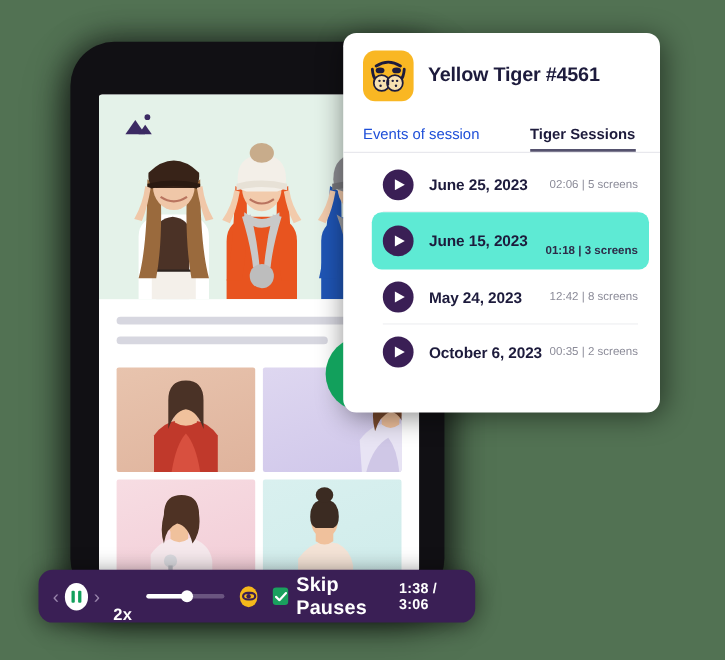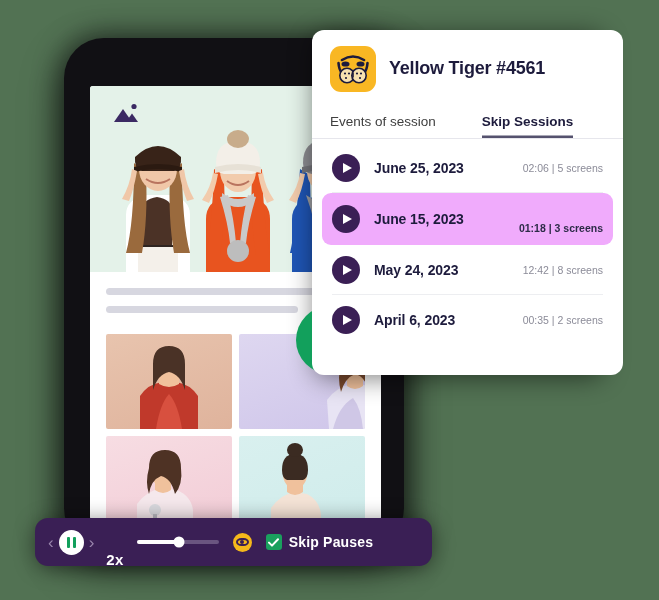--- a/index.html
+++ b/index.html
@@ -258,21 +258,21 @@
     border-radius: 3px;
     background: #1aa05e;
     display: flex;
     align-items: center;
     justify-content: center;
     cursor: pointer;
   }
   .checkbox svg { display: block; }
   .skip-label {
     margin-left: 7px;
-    font-size: 14px;
+    font-size: 18px;
     font-weight: bold;
     letter-spacing: .2px;
   }
   .timecode {
     margin-left: auto;
     font-size: 13px;
     font-weight: bold;
     letter-spacing: .2px;
   }
 
@@ -285,21 +285,21 @@
     height: 344px;
     border-radius: 14px;
     background: #000;
     filter: blur(13px);
     opacity: .5;
   }
   .card {
     position: absolute;
     left: 312px;
     top: 30px;
-    width: 311px;
+    width: 288px;
     height: 345px;
     background: #fff;
     border-radius: 12px;
     z-index: 10;
     overflow: hidden;
   }
   .card-head {
     display: flex;
     align-items: center;
     padding: 16px 16px 8px 18px;
@@ -330,39 +330,39 @@
   .tabs {
     display: flex;
     padding: 8px 18px 0 18px;
     border-bottom: 1px solid #e6e6ec;
     position: relative;
   }
   .tab {
     font-size: 13.5px;
     padding: 6px 0 9px 0;
     cursor: pointer;
-    color: #404040;
+    color: #1d4ed8;
   }
   .tab.active {
     color: #1d1b3c;
     font-weight: bold;
     box-shadow: inset 0 -2.5px 0 0 #55526e;
   }
   .tab + .tab { margin-left: 46px; }
 
-  .session-list { padding: 4px 10px 0 10px; }
+  .session-list { padding: 4px 10px 0 26px; }
   .session-row {
     display: flex;
     align-items: center;
     padding: 11px 10px;
     border-radius: 9px;
     cursor: pointer;
     position: relative;
   }
-  .session-row.active { background: #f0abfc; }
+  .session-row.active { background: #5eead4; }
   .session-row.divider::after {
     content: "";
     position: absolute;
     left: 10px; right: 10px; bottom: 0;
     height: 1px;
     background: #edeef1;
   }
   .row-play {
     width: 28px;
     height: 28px;
@@ -532,20 +532,21 @@
     <span class="pupil">
         <b></b>
       </span>
   </span>
   <span class="checkbox">
     <svg width="11" height="9" viewBox="0 0 11 9">
       <path d="M1 4.6 L4 7.6 L10 1.2" stroke="#fff" stroke-width="2" fill="none" stroke-linecap="round" stroke-linejoin="round"></path>
     </svg>
   </span>
   <span class="skip-label">Skip Pauses</span>
+  <span class="timecode">1:38 / 3:06</span>
 </div>
 
 <div class="card-shadow"></div>
 <div class="card">
 
   <div class="card-head">
     <div class="avatar">
       <svg width="34" height="30" viewBox="0 0 34 30">
         <path d="M6 6 Q17 -1 28 6" stroke="#1d1b3c" stroke-width="2.6" fill="none" stroke-linecap="round"></path>
         <path d="M2.5 9 Q3 16 6 19" stroke="#1d1b3c" stroke-width="2.6" fill="none" stroke-linecap="round"></path>
@@ -563,21 +564,21 @@
         <path d="M17 19 L17 23" stroke="#1d1b3c" stroke-width="1.6" stroke-linecap="round"></path>
       </svg>
     </div>
     <div class="head-text">
       <div class="head-title">Yellow Tiger #4561</div>
     </div>
   </div>
 
   <div class="tabs">
     <div class="tab">Events of session</div>
-    <div class="tab active">Skip Sessions</div>
+    <div class="tab active">Tiger Sessions</div>
   </div>
 
   <div class="session-list">
 
     <div class="session-row divider">
       <span class="row-play">
         <span class="tri"></span>
       </span>
       <span class="row-date">June 25, 2023</span>
       <span class="row-meta">02:06 | 5 screens</span>
@@ -596,18 +597,18 @@
         <span class="tri"></span>
       </span>
       <span class="row-date">May 24, 2023</span>
       <span class="row-meta">12:42 | 8 screens</span>
     </div>
 
     <div class="session-row">
       <span class="row-play">
         <span class="tri"></span>
       </span>
-      <span class="row-date">April 6, 2023</span>
+      <span class="row-date">October 6, 2023</span>
       <span class="row-meta">00:35 | 2 screens</span>
     </div>
 
   </div>
 </div>
 
 </body></html>

